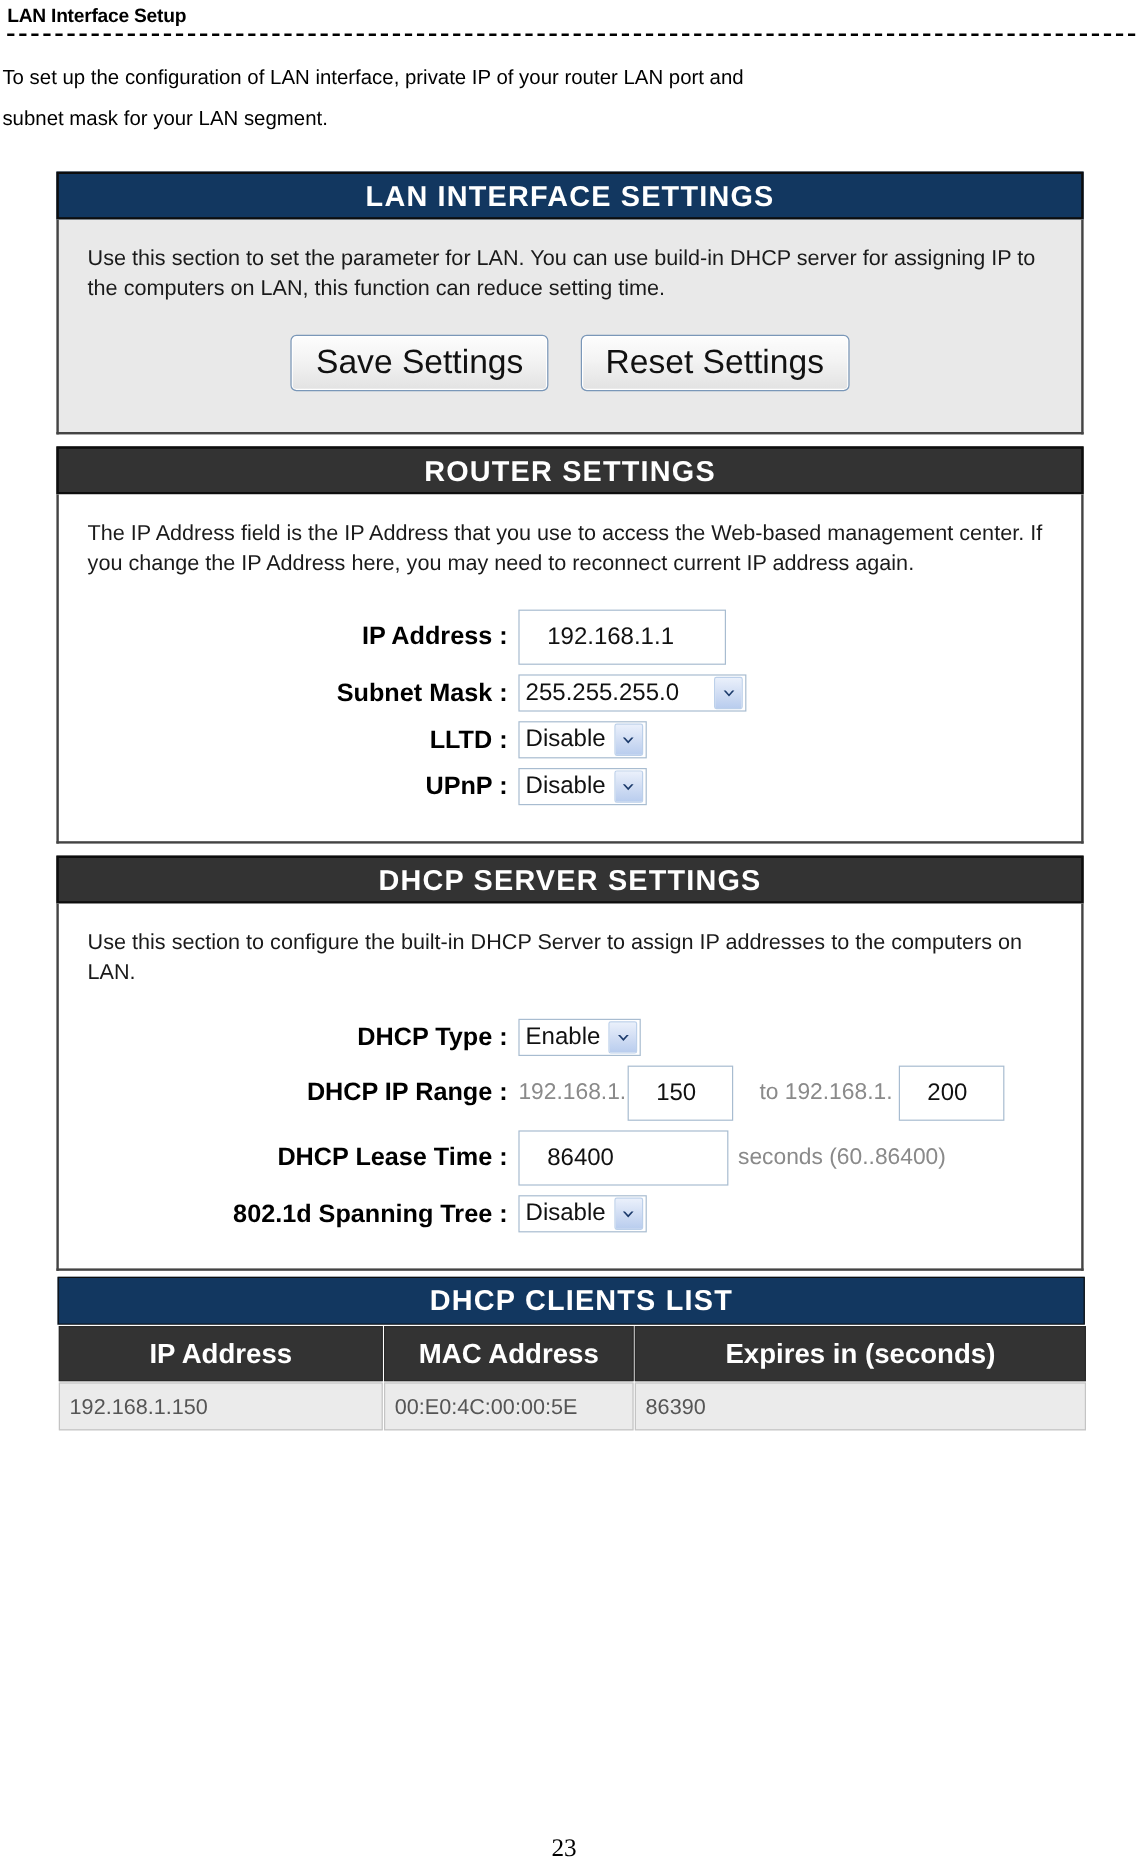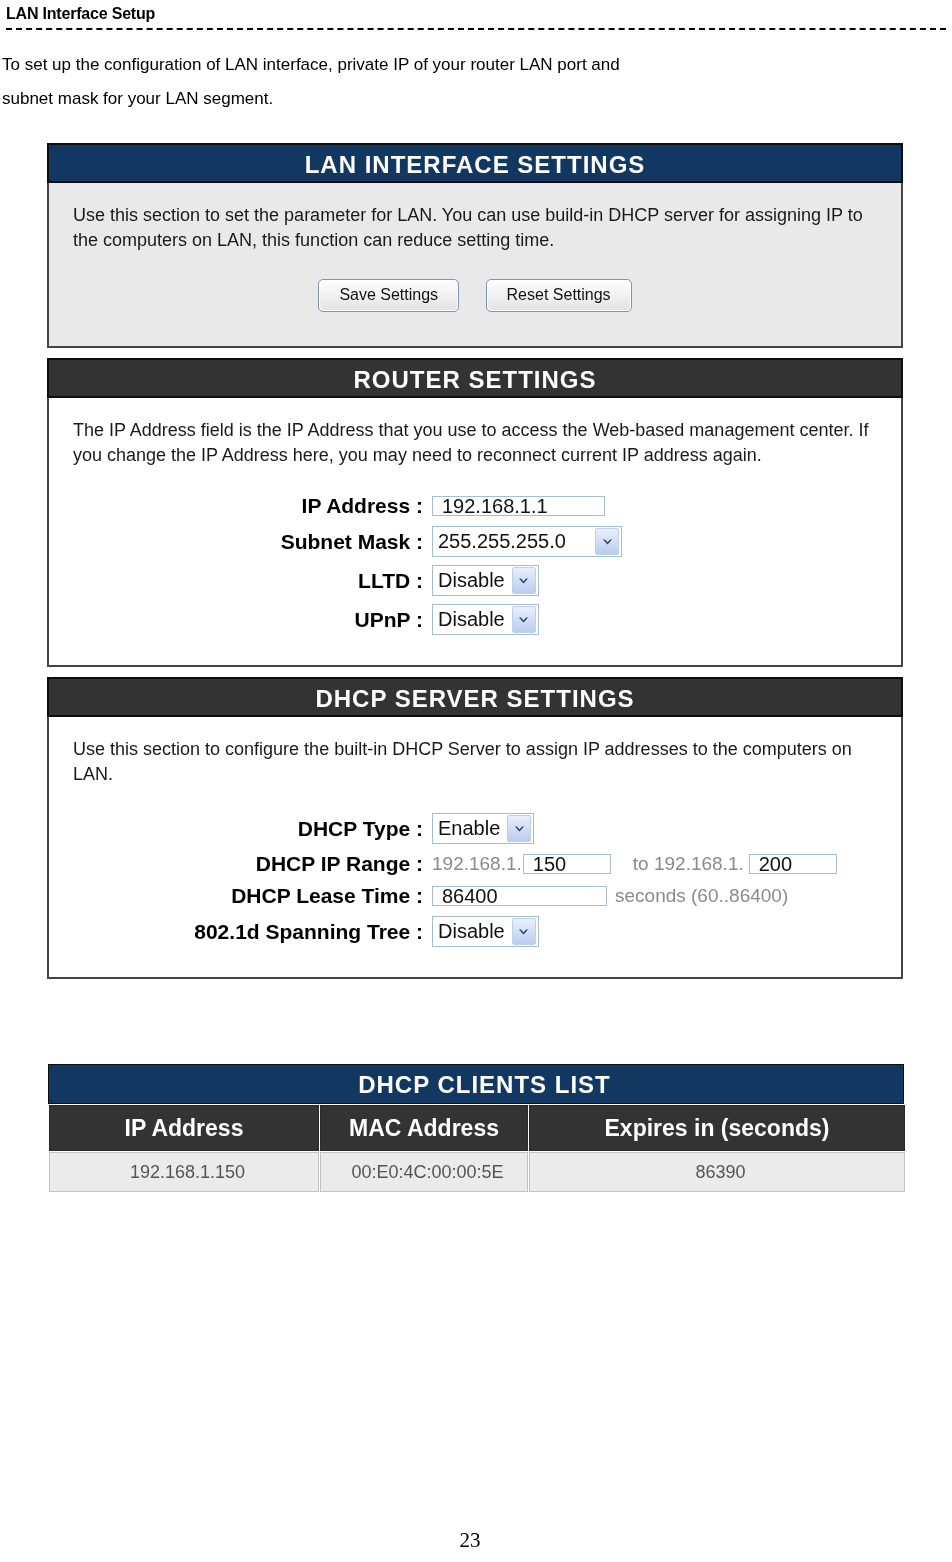--- a/index.html
+++ b/index.html
@@ -104,21 +104,21 @@
 
   
   .btn-row {
     text-align: center;
     margin-top: 26px;
     margin-bottom: 12px;
   }
   .btn {
     display: inline-block;
     font-family: "Liberation Sans", sans-serif;
-    font-size: 16px;
+    font-size: 28px;
     color: #111;
     padding: 6px 20px 7px 20px;
     margin: 0 11px;
     border: 1px solid #7a97b8;
     border-radius: 5px;
     background: linear-gradient(to bottom, #fdfdfd 0%, #f3f3f3 45%, #e2e2e2 100%);
     box-shadow: inset 0 0 0 1px #ffffff;
     cursor: pointer;
   }
 
@@ -146,23 +146,23 @@
     align-items: center;
     flex: 1 1 auto;
   }
 
   input.txt {
     font-family: "Liberation Sans", sans-serif;
     font-size: 20px;
     color: #111;
     background: #ffffff;
     border: 1px solid #a8bcd0;
-    padding: 3px 9px;
-    box-sizing: border-box;
-    height: 20px;
+    padding: 3px 23px;
+    box-sizing: border-box;
+    height: 46px;
     outline: none;
   }
   input.ip-addr { width: 173px; }
   input.range   { width:  88px; }
   input.lease   { width: 175px; }
 
   
   .sel {
     display: inline-flex;
     align-items: center;
@@ -248,21 +248,21 @@
     font-weight: bold;
     height: 42px;
     text-align: center;
     border: 1px solid #2a2a2a;
   }
   table.ctab td {
     background: #ebebeb;
     color: #555555;
     font-size: 18px;
     height: 36px;
-    text-align: center;
+    text-align: left;
     padding-left: 8px;
     border: 1px solid #c4c4c4;
   }
   .col-ip   { width: 270px; }
   .col-mac  { width: 208px; }
   .col-exp  { width: 376px; }
 
   
   .page-num {
     position: absolute;

